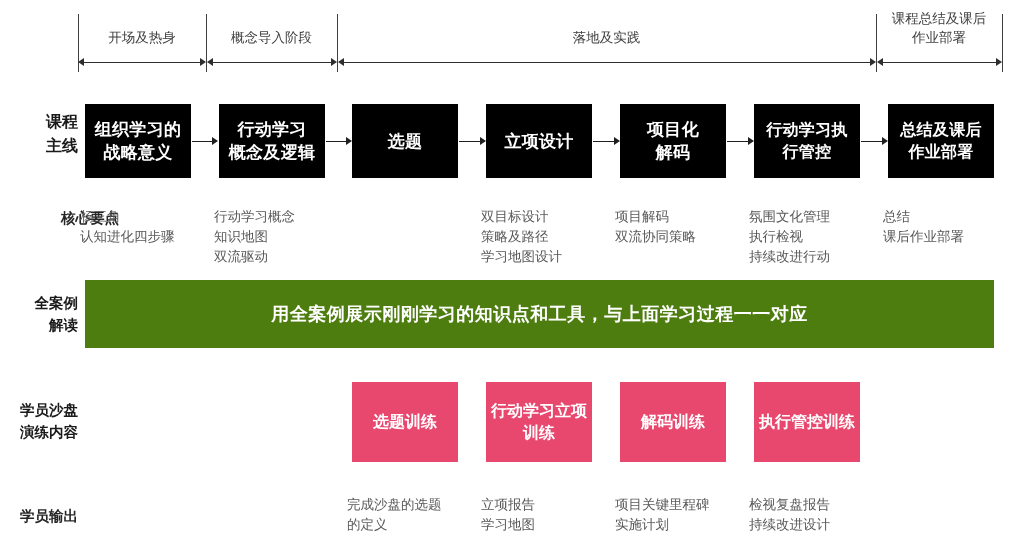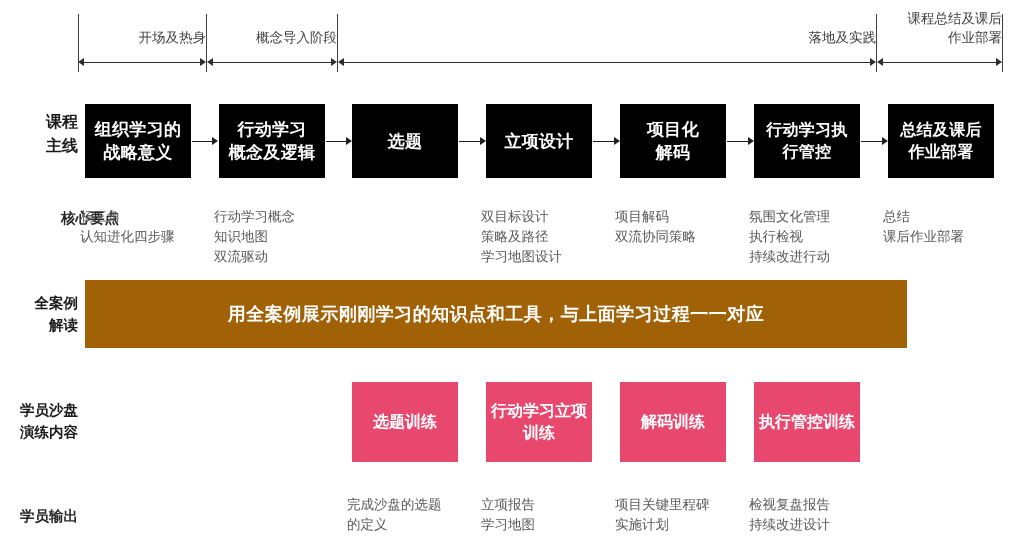--- a/index.html
+++ b/index.html
@@ -22,21 +22,21 @@
   
   .phase-tick {
     position: absolute;
     top: 14px;
     width: 1px;
     height: 58px;
     background: #3f3f3f;
   }
   .phase-label {
     position: absolute;
-    text-align: right;
+    text-align: center;
     font-size: 13.5px;
     line-height: 19px;
     color: #404040;
     font-family: "Liberation Sans", "DejaVu Sans", sans-serif;
     white-space: pre-line;
   }
   .phase-arrow {
     position: absolute;
     top: 58px;
     height: 9px;
@@ -256,21 +256,21 @@
 双流协同策略</div>
   <div class="text-cell" style="left:749px; top:207px; width:116px;">氛围文化管理
 执行检视
 持续改进行动</div>
   <div class="text-cell" style="left:883px; top:207px; width:116px;">总结
 课后作业部署</div>
 
   <div class="row-label semi" style="left:4px; width:74px; top:292px;">全案例
 解读</div>
 
-  <div class="banner" style="left:85px; top:280px; width:822px; height:68px; background:#a16207;">用全案例展示刚刚学习的知识点和工具，与上面学习过程一一对应</div>
+  <div class="banner" style="left:85px; top:280px; width:909px; height:68px; background:#4d7c0f;">用全案例展示刚刚学习的知识点和工具，与上面学习过程一一对应</div>
 
   <div class="row-label semi" style="left:0px; width:78px; top:399px;">学员沙盘
 演练内容</div>
 
   <div class="pink-box" style="left:352px; top:382px; width:106px; height:80px; background:#E8476E;">选题训练</div>
   <div class="pink-box" style="left:486px; top:382px; width:106px; height:80px; background:#E8476E;">行动学习立项
 训练</div>
   <div class="pink-box" style="left:620px; top:382px; width:106px; height:80px; background:#E8476E;">解码训练</div>
   <div class="pink-box" style="left:754px; top:382px; width:106px; height:80px; background:#E8476E;">执行管控训练</div>
 

